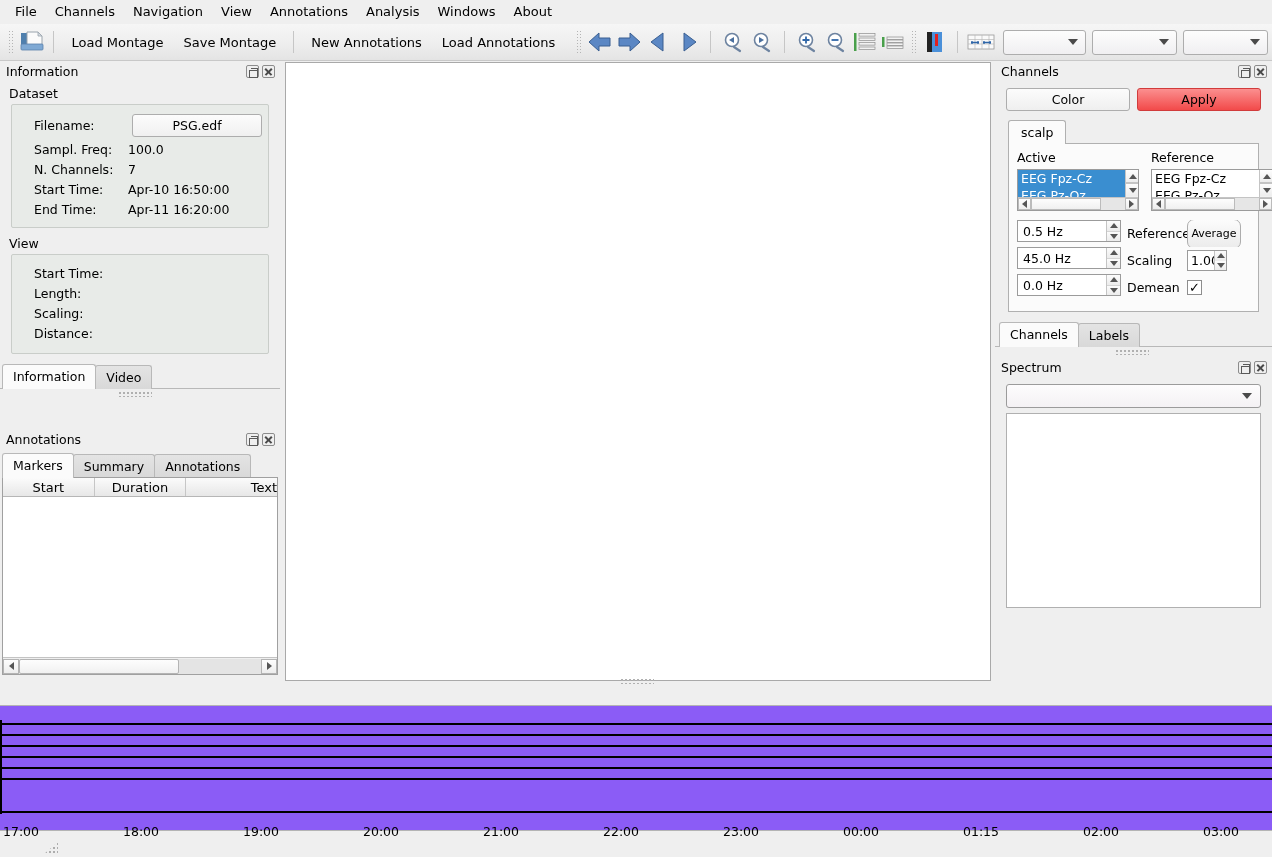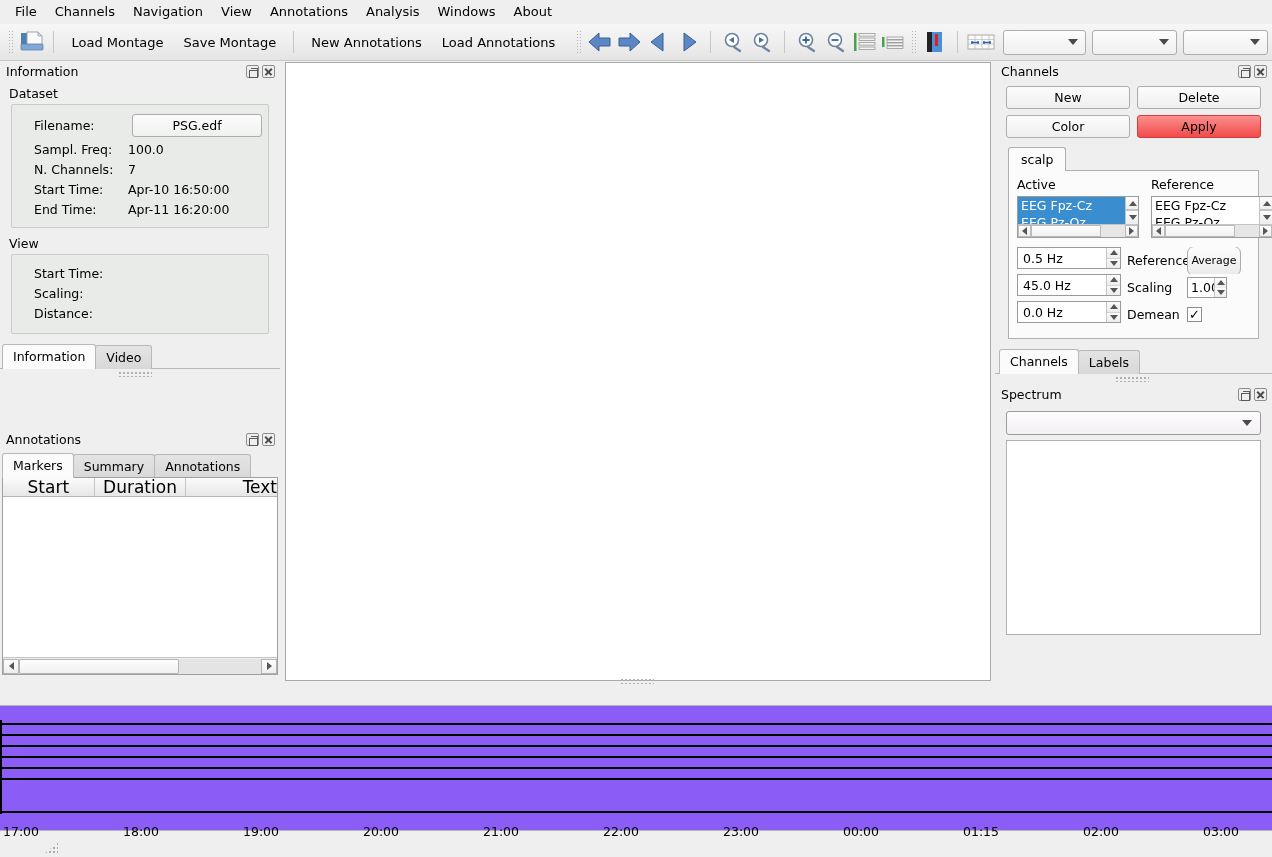--- a/index.html
+++ b/index.html
@@ -104,21 +104,21 @@
     background: linear-gradient(to bottom,#e4e4e4,#d8d8d8); cursor:default; position:relative; top:1px;
   }
   .tab.active { background:#fbfbfb; color:#000; padding-bottom:5px; top:1px; z-index:2;}
   .tab-handle { width:34px; height:6px; margin:2px auto 0 auto;
     background-image: radial-gradient(#b0b0b0 35%, transparent 37%);
     background-size: 4px 4px; }
 
   .annot-panel { position:absolute; left:0; top:368px; width:280px; height:314px; }
   .table-wrap { margin: 0 2px; border:1px solid #a0a0a0; background:#fff; height:187px; position:relative; overflow:hidden;}
   .thead { display:flex; height:19px; background:linear-gradient(to bottom,#fbfbfb,#e7e7e7); border-bottom:1px solid #b6b6b6;}
-  .th { flex:1; text-align:center; font-size:17px; line-height:19px; border-right:1px solid #c6c6c6; }
+  .th { flex:1; text-align:center; font-size:13px; line-height:19px; border-right:1px solid #c6c6c6; }
   .th:last-child { border-right:none; text-align:right; padding-right:0px;}
   .hscroll { position:absolute; left:0; bottom:0; width:100%; height:17px;
              background:#efefef; border-top:1px solid #c4c4c4; display:flex; align-items:center;}
   .hs-arrow { width:16px; height:15px; display:flex;align-items:center;justify-content:center; background:linear-gradient(to bottom,#fdfdfd,#ededed); border:1px solid #b4b4b4;}
   .tri-l { width:0;height:0;border-top:4px solid transparent;border-bottom:4px solid transparent;border-right:5px solid #555;}
   .tri-r { width:0;height:0;border-top:4px solid transparent;border-bottom:4px solid transparent;border-left:5px solid #555;}
   .hs-track { flex:1; height:15px; background:#e4e4e4; position:relative; }
   .hs-thumb { position:absolute; left:0; top:0; height:15px; width:66%;
               background:linear-gradient(to bottom,#fdfdfd,#f1f1f1); border:1px solid #b4b4b4; border-radius:2px;}
 
@@ -378,20 +378,24 @@
         </div>
       </div>
 
       <div class="grp-label" style="padding-top:8px;">View</div>
       <div class="groupbox" style="padding-top:8px;padding-bottom:10px;">
         <div class="row">
           <span class="lab">Start Time:</span>
           <span></span>
         </div>
         <div class="row">
+          <span class="lab">Length:</span>
+          <span></span>
+        </div>
+        <div class="row">
           <span class="lab">Scaling:</span>
           <span></span>
         </div>
         <div class="row">
           <span class="lab">Distance:</span>
           <span></span>
         </div>
       </div>
 
       <div class="tabstrip">
@@ -443,24 +447,20 @@
   <div id="right-col">
 
     <div class="dock-title">
       <span class="t">Channels</span>
       <span class="dock-btns">
         <span class="dbtn float"></span>
         <span class="dbtn close"></span>
       </span>
     </div>
 
-    <div class="ch-btn-row">
-      <div class="ch-btn">New</div>
-      <div class="ch-btn">Delete</div>
-    </div>
     <div class="ch-btn-row" style="padding-top:6px;">
       <div class="ch-btn">Color</div>
       <div class="ch-btn apply">Apply</div>
     </div>
 
     <div class="scalp-tabs">
       <div class="scalp-tab">scalp</div>
     </div>
 
     <div class="scalp-body">

